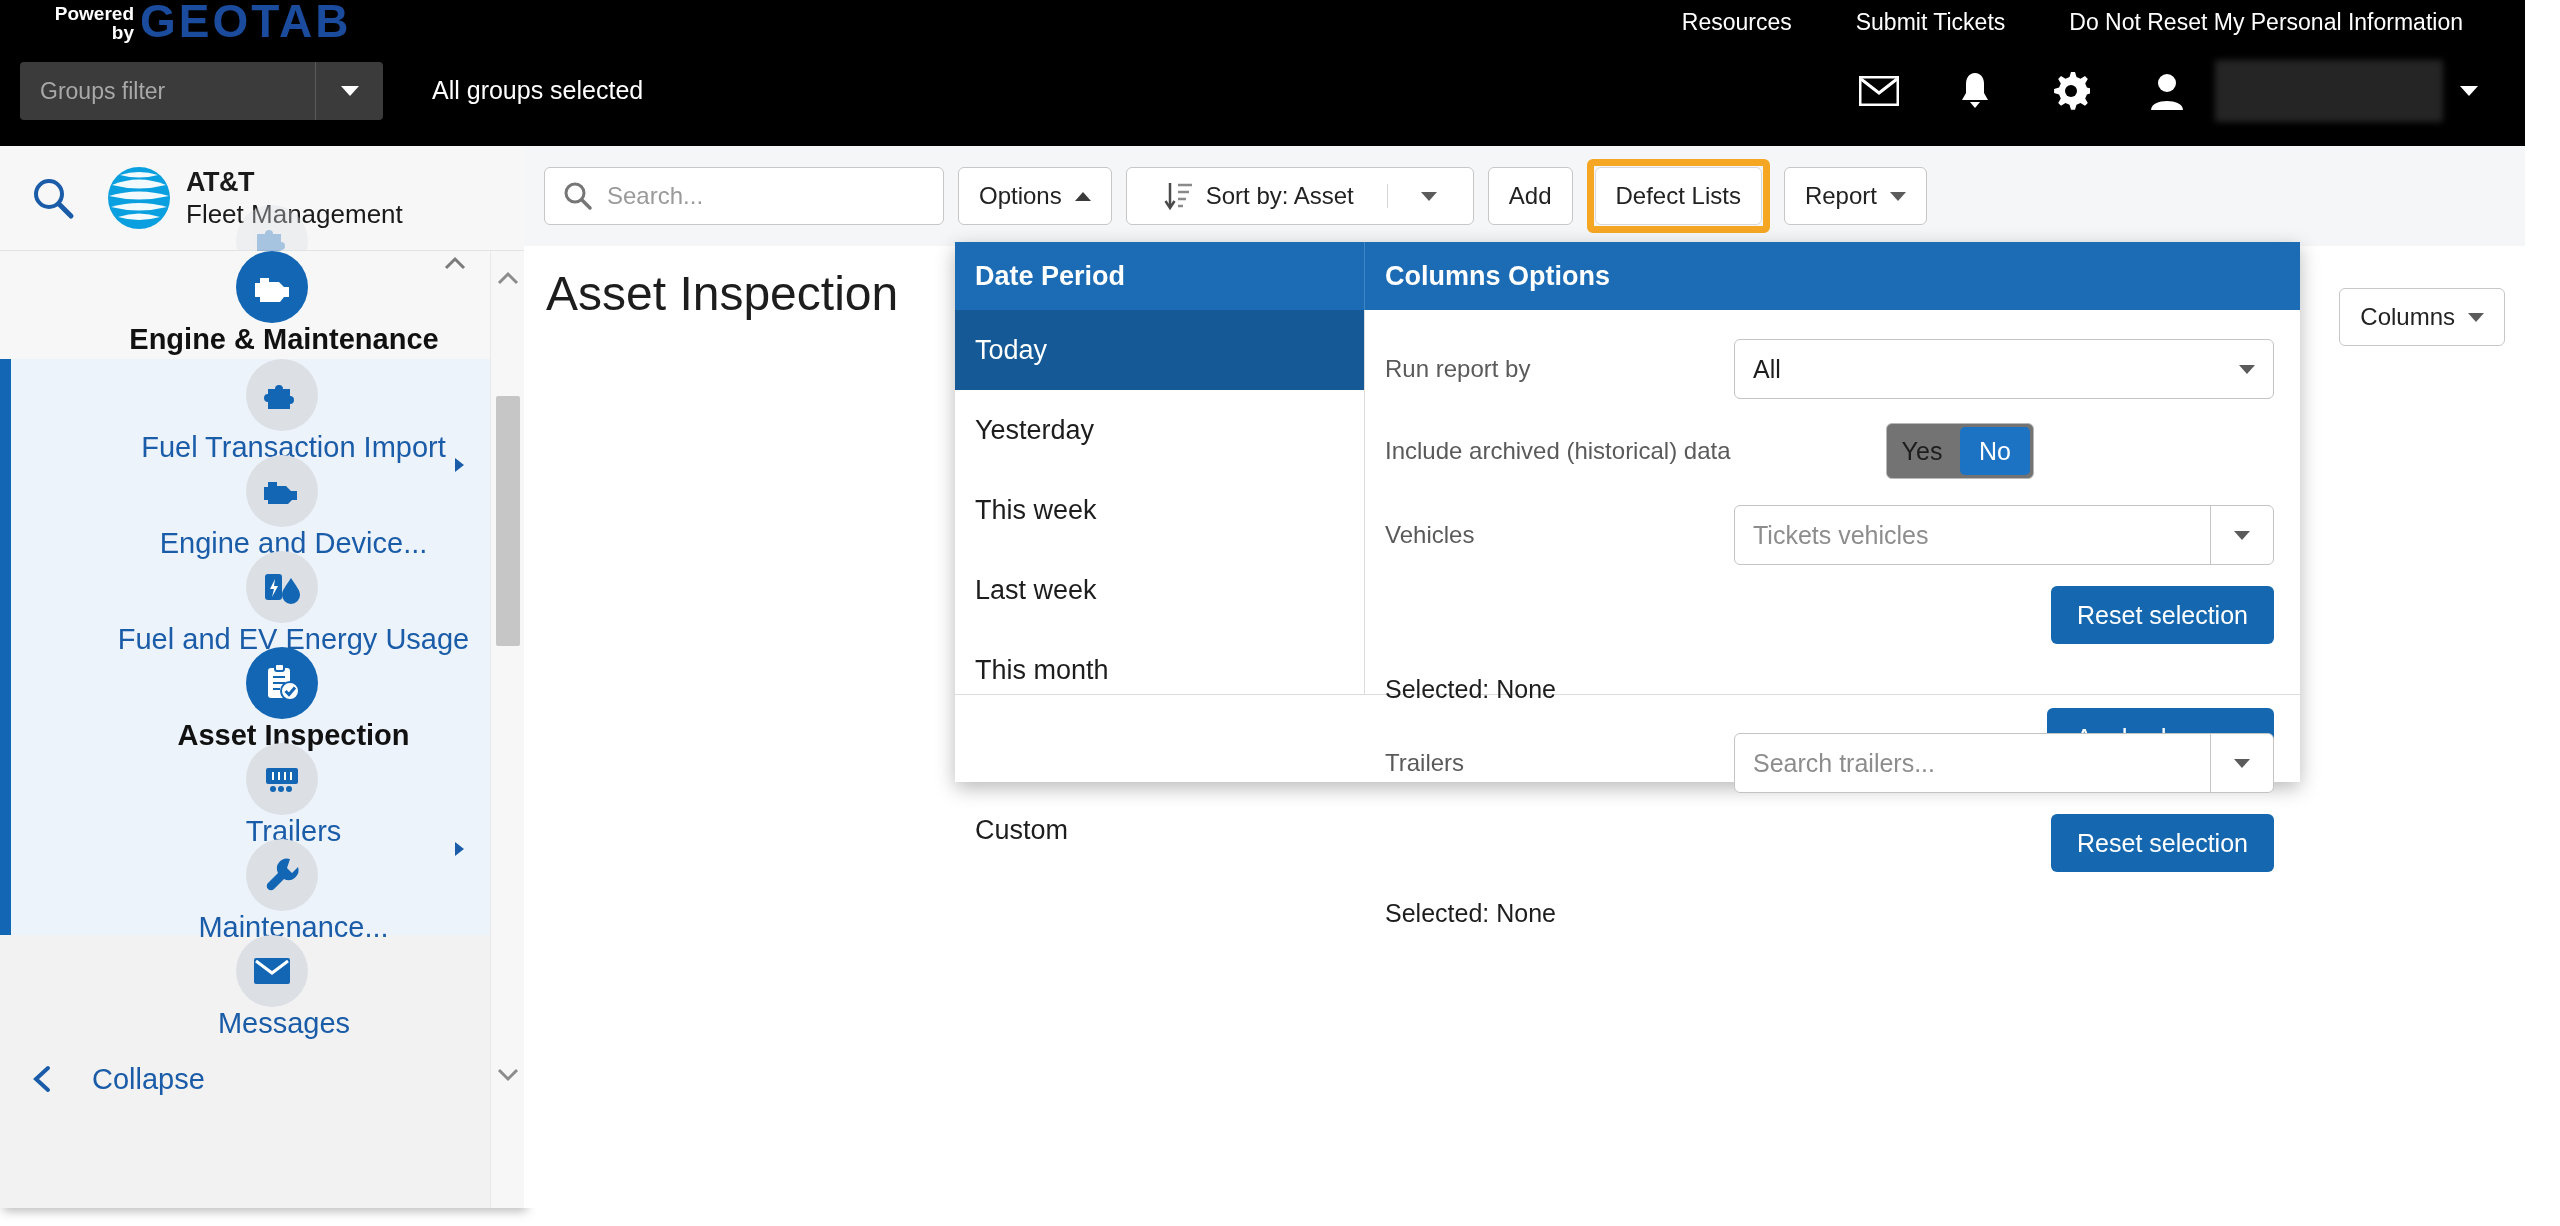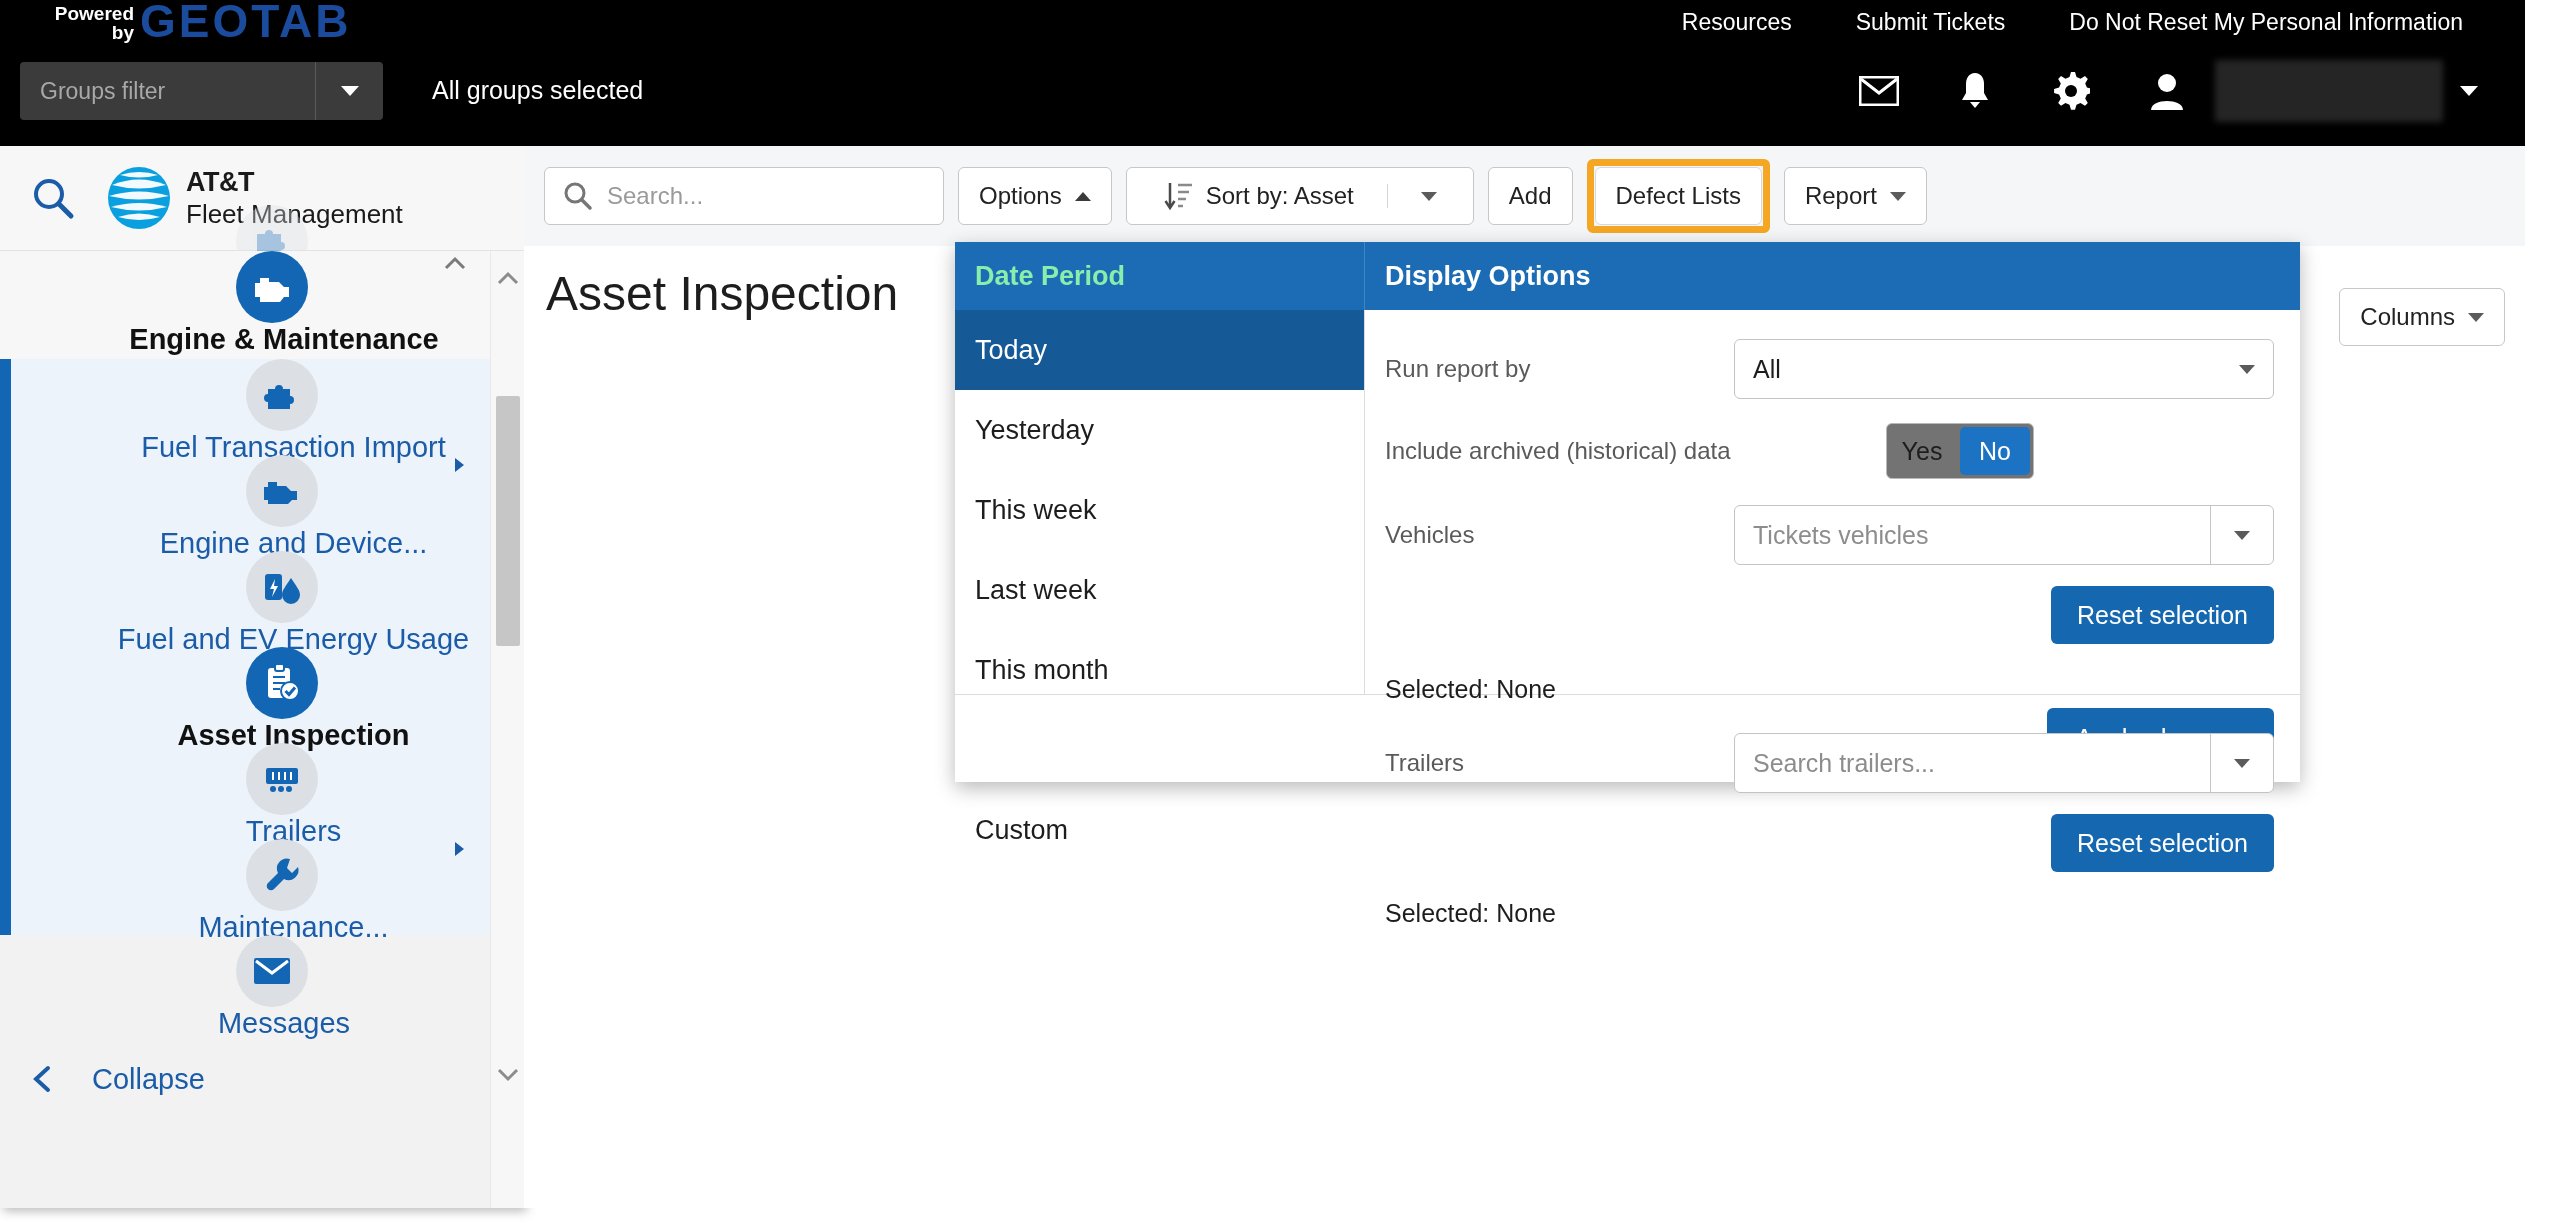--- a/index.html
+++ b/index.html
@@ -145,21 +145,21 @@
   .columns-btn { position:absolute; right:20px; top:142px; }
 
   
   .opt-panel {
     position:absolute; left:431px; top:96px; width:1345px; height:540px;
     background:#ffffff; box-shadow: 0 6px 20px rgba(0,0,0,0.28);
     border-radius:2px; display:flex; flex-direction:column;
   }
   .opt-head { display:flex; height:68px; background:#1c6cb5; flex:0 0 68px; }
   .opt-head .h-left {
-    width:410px; color:#86efac; font-size:27px; font-weight:bold;
+    width:410px; color:#ffffff; font-size:27px; font-weight:bold;
     display:flex; align-items:center; padding-left:20px;
     border-right:1px solid #3f85c4;
   }
   .opt-head .h-right {
     flex:1; color:#fff; font-size:27px; font-weight:bold;
     display:flex; align-items:center; padding-left:20px;
   }
   .opt-body { display:flex; flex:1; min-height:0; }
   .date-col { width:410px; border-right:1px solid #dcdcdc; }
   .date-item {
@@ -487,21 +487,21 @@
     <div class="page-title">Asset Inspection</div>
 
     <div class="btn columns-btn">
       <span>Columns</span>
       <span class="caret-dark"></span>
     </div>
 
     <div class="opt-panel">
       <div class="opt-head">
         <div class="h-left">Date Period</div>
-        <div class="h-right">Display Options</div>
+        <div class="h-right">Columns Options</div>
       </div>
 
       <div class="opt-body">
         <div class="date-col">
           <div class="date-item sel">Today</div>
           <div class="date-item">Yesterday</div>
           <div class="date-item">This week</div>
           <div class="date-item">Last week</div>
           <div class="date-item">This month</div>
           <div class="date-item">Last month</div>

